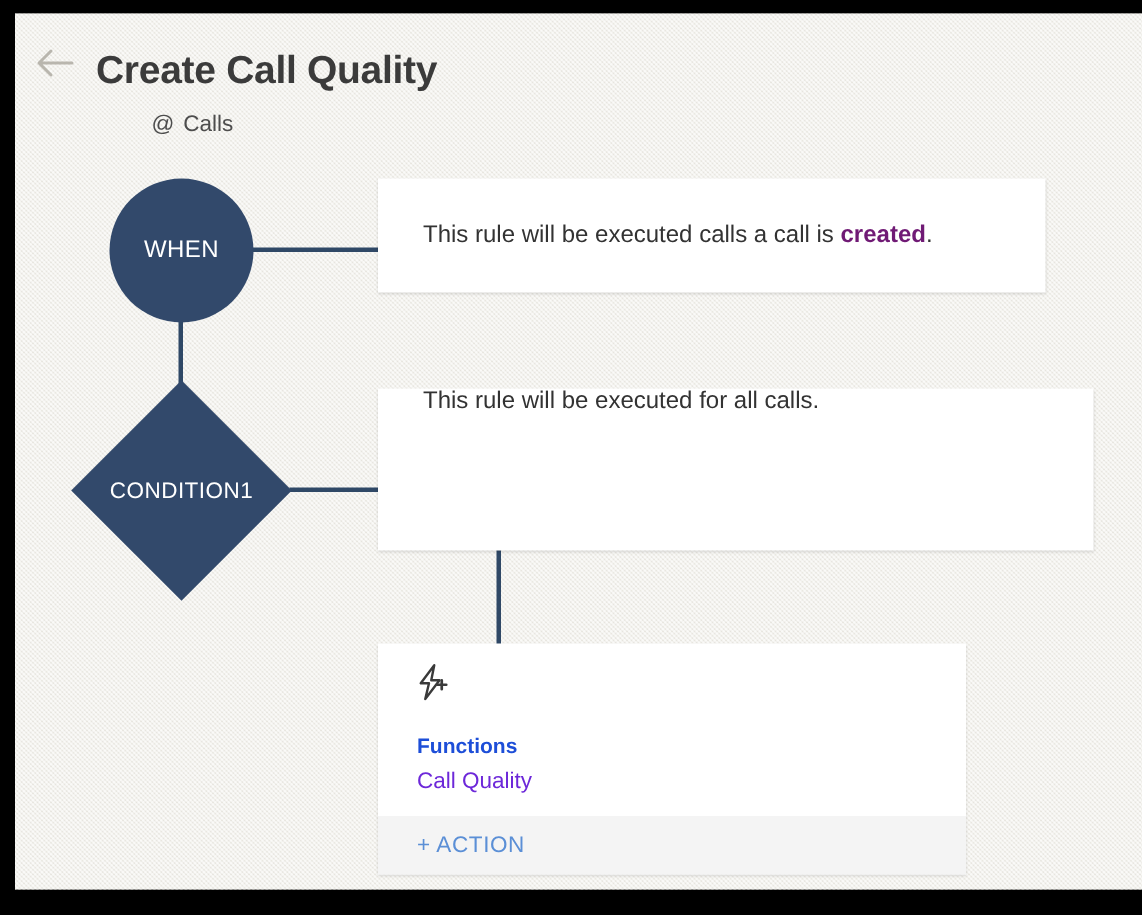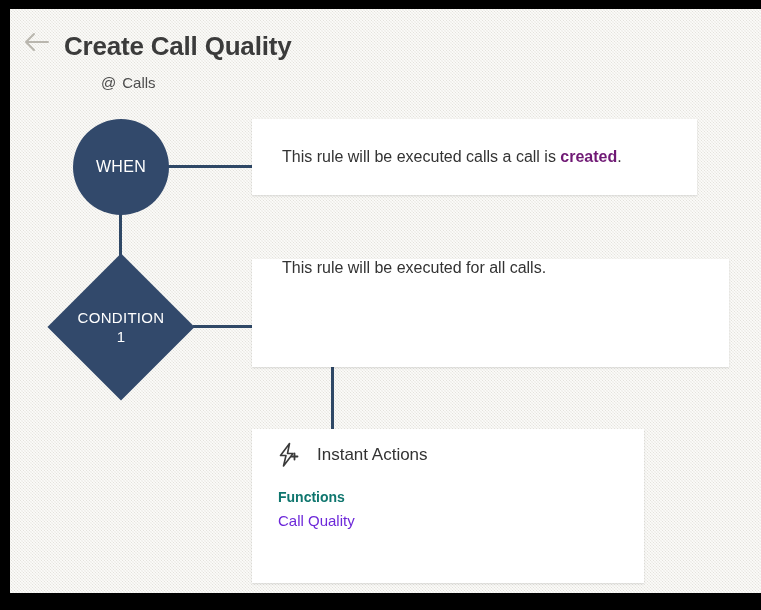--- a/index.html
+++ b/index.html
@@ -99,21 +99,21 @@
     left: 22px; top: 22px;
     width: 104px; height: 104px;
     background: #32496b;
     transform: rotate(45deg);
   }
   #condition-node .diamond-text {
     position: absolute;
     left: 0; top: 0;
     width: 148px; height: 148px;
     display: flex;
-    flex-direction: column;
+    flex-direction: row;
     align-items: center;
     justify-content: center;
     color: #ffffff;
     font-size: 15px;
     line-height: 19px;
     letter-spacing: 0.3px;
   }
 
   
   .card {
@@ -163,21 +163,21 @@
   #actions-title {
     margin-left: 18px;
     font-size: 17px;
     color: #333333;
   }
   #functions-label {
     position: absolute;
     left: 26px; top: 60px;
     font-size: 14px;
     font-weight: bold;
-    color: #0f766e;
+    color: #1d4ed8;
   }
   #functions-value {
     position: absolute;
     left: 26px; top: 83px;
     font-size: 15px;
     color: #6d28d9;
   }
   #actions-footer {
     position: absolute;
     left: 0; top: 115px;
@@ -238,20 +238,22 @@
     <div class="card" id="card-condition">
       <div class="card-text">This rule will be executed for all calls.</div>
     </div>
 
     <div id="card-actions">
       <div id="actions-header">
         <svg id="bolt-icon" viewBox="0 0 22 26">
           <path d="M12.5 1.5 L3.5 13.5 H9 L6.5 24 L16 11.5 H10.5 Z" fill="none" stroke="#3a3a3a" stroke-width="1.6" stroke-linejoin="round"></path>
           <path d="M17.5 11.5 v6 M14.5 14.5 h6" stroke="#3a3a3a" stroke-width="1.8" stroke-linecap="round"></path>
         </svg>
-        <span id="actions-title">Instant Actions</span>
       </div>
       <div id="functions-label">Functions</div>
       <div id="functions-value">Call Quality</div>
+      <div id="actions-footer">
+        <span id="add-action-link">+ ACTION</span>
+      </div>
     </div>
 
   </div>
 </div>
 
 </body></html>

